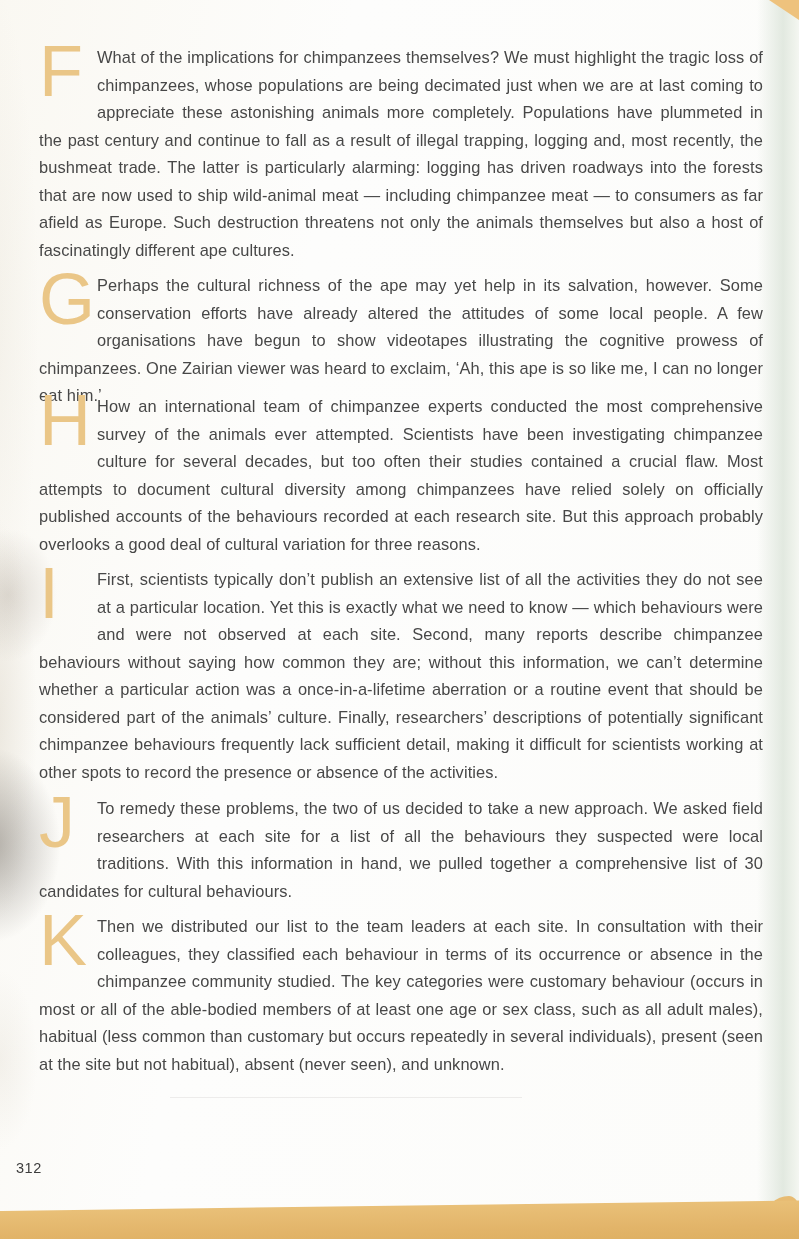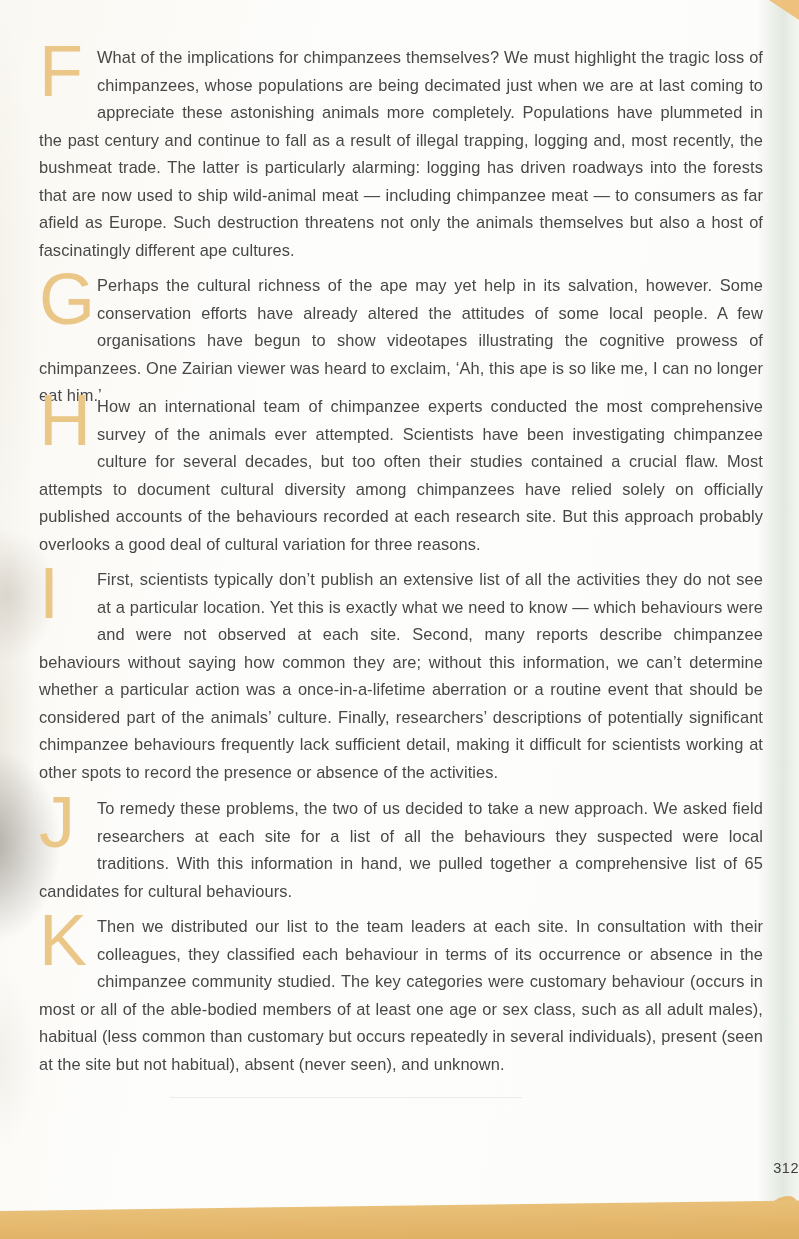--- a/index.html
+++ b/index.html
@@ -76,21 +76,21 @@
     left: 170px;
     width: 352px;
     height: 1px;
     background: rgba(120,118,112,0.12);
   }
   .page-number {
     position: absolute;
     top: 1160px;
     left: 0;
     right: 0;
-    text-align: right;
+    text-align: left;
     text-indent: 16px;
     font-size: 14.5px;
     letter-spacing: 0.5px;
     color: #3d3d3d;
   }
   
   .band-curl {
     position: absolute;
     top: 1196px;
     right: 0;
@@ -138,21 +138,21 @@
       <span class="ptxt">How an international team of chimpanzee experts conducted the most comprehensive survey of the animals ever attempted. Scientists have been investigating chimpanzee culture for several decades, but too often their studies contained a crucial flaw. Most attempts to document cultural diversity among chimpanzees have relied solely on officially published accounts of the behaviours recorded at each research site. But this approach probably overlooks a good deal of cultural variation for three reasons.</span>
     </section>
 
     <section class="para" style="top:566px">
       <span class="dropcap">I</span>
       <span class="ptxt">First, scientists typically don’t publish an extensive list of all the activities they do not see at a particular location. Yet this is exactly what we need to know — which behaviours were and were not observed at each site. Second, many reports describe chimpanzee behaviours without saying how common they are; without this information, we can’t determine whether a particular action was a once-in-a-lifetime aberration or a routine event that should be considered part of the animals’ culture. Finally, researchers’ descriptions of potentially significant chimpanzee behaviours frequently lack sufficient detail, making it difficult for scientists working at other spots to record the presence or absence of the activities.</span>
     </section>
 
     <section class="para" style="top:795px">
       <span class="dropcap">J</span>
-      <span class="ptxt">To remedy these problems, the two of us decided to take a new approach. We asked field researchers at each site for a list of all the behaviours they suspected were local traditions. With this information in hand, we pulled together a comprehensive list of 65 candidates for cultural behaviours.</span>
+      <span class="ptxt">To remedy these problems, the two of us decided to take a new approach. We asked field researchers at each site for a list of all the behaviours they suspected were local traditions. With this information in hand, we pulled together a comprehensive list of 30 candidates for cultural behaviours.</span>
     </section>
 
     <section class="para" style="top:913px">
       <span class="dropcap">K</span>
       <span class="ptxt">Then we distributed our list to the team leaders at each site. In consultation with their colleagues, they classified each behaviour in terms of its occurrence or absence in the chimpanzee community studied. The key categories were customary behaviour (occurs in most or all of the able-bodied members of at least one age or sex class, such as all adult males), habitual (less common than customary but occurs repeatedly in several individuals), present (seen at the site but not habitual), absent (never seen), and unknown.</span>
     </section>
 
   </div>
 
   <div class="faint-line"></div>

